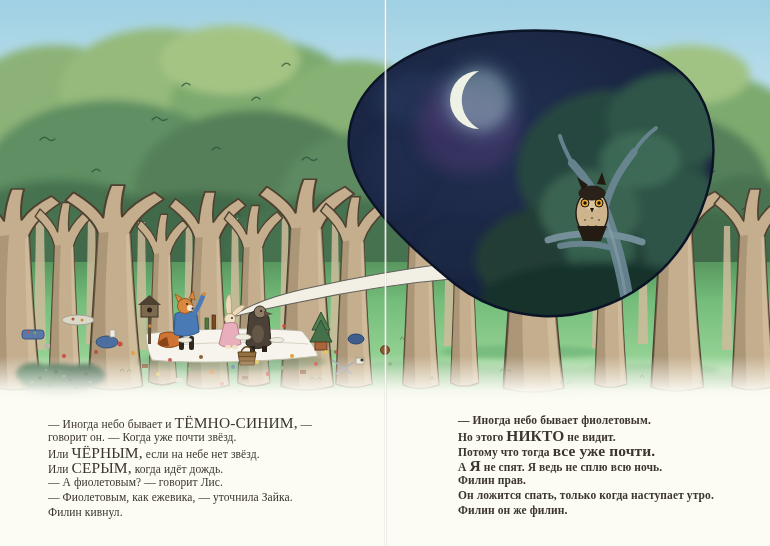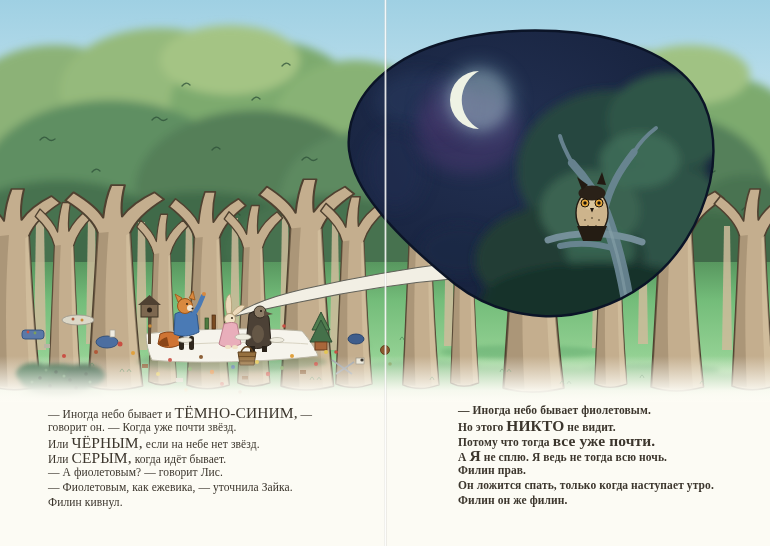--- a/index.html
+++ b/index.html
@@ -11,20 +11,21 @@
   .spread{position:absolute;inset:0;}
   svg.illustration{position:absolute;left:0;top:0;display:block;}
   .fold{
     position:absolute;left:384px;top:0;width:3px;height:546px;z-index:30;
     background:linear-gradient(90deg, rgba(60,60,50,0.10) 0%, rgba(255,255,255,0.95) 45%, rgba(110,105,90,0.16) 100%);
   }
   .text-block{
     position:absolute;z-index:20;color:#3c362d;
     font-size:11.5px;line-height:15px;letter-spacing:0.1px;
     white-space:nowrap;
+    margin-top:10px;
   }
   .text-block p{margin:0;height:15px;}
   .text-block .emph{font-size:15.5px;}
   .tb-left{left:48px;top:405px;}
   .tb-right{left:458px;top:403px;font-weight:bold;}
 </style>
 </head>
 <body>
 
 <div class="spread">
@@ -377,28 +378,28 @@
 
   <rect x="0" y="356" width="770" height="46" fill="url(#fadeW)"></rect>
 </svg>
 
 <div class="fold"></div>
 
 <div class="text-block tb-left">
       <p><span>— Иногда небо бывает и </span><span class="emph">ТЁМНО-СИНИМ,</span><span> —</span></p>
       <p><span>говорит он. — Когда уже почти звёзд.</span></p>
       <p><span>Или </span><span class="emph">ЧЁРНЫМ,</span><span> если на небе нет звёзд.</span></p>
-      <p><span>Или </span><span class="emph">СЕРЫМ,</span><span> когда идёт бывает.</span></p>
+      <p><span>Или </span><span class="emph">СЕРЫМ,</span><span> когда идёт дождь.</span></p>
       <p><span>— А фиолетовым? — говорит Лис.</span></p>
       <p><span>— Фиолетовым, как ежевика, — уточнила Зайка.</span></p>
       <p><span>Филин кивнул.</span></p>
     </div>
 <div class="text-block tb-right">
       <p><span>— Иногда небо бывает фиолетовым.</span></p>
       <p><span>Но этого </span><span class="emph">НИКТО</span><span> не видит.</span></p>
       <p><span>Потому что тогда </span><span class="emph">все уже почти.</span></p>
-      <p><span>А </span><span class="emph">Я</span><span> не сплю. Я ведь не тогда всю ночь.</span></p>
+      <p><span>А </span><span class="emph">Я</span><span> не спят. Я ведь не сплю всю ночь.</span></p>
       <p><span>Филин прав.</span></p>
       <p><span>Он ложится спать, только когда наступает утро.</span></p>
       <p><span>Филин он же филин.</span></p>
     </div>
 
 </div>
 
 </body></html>

